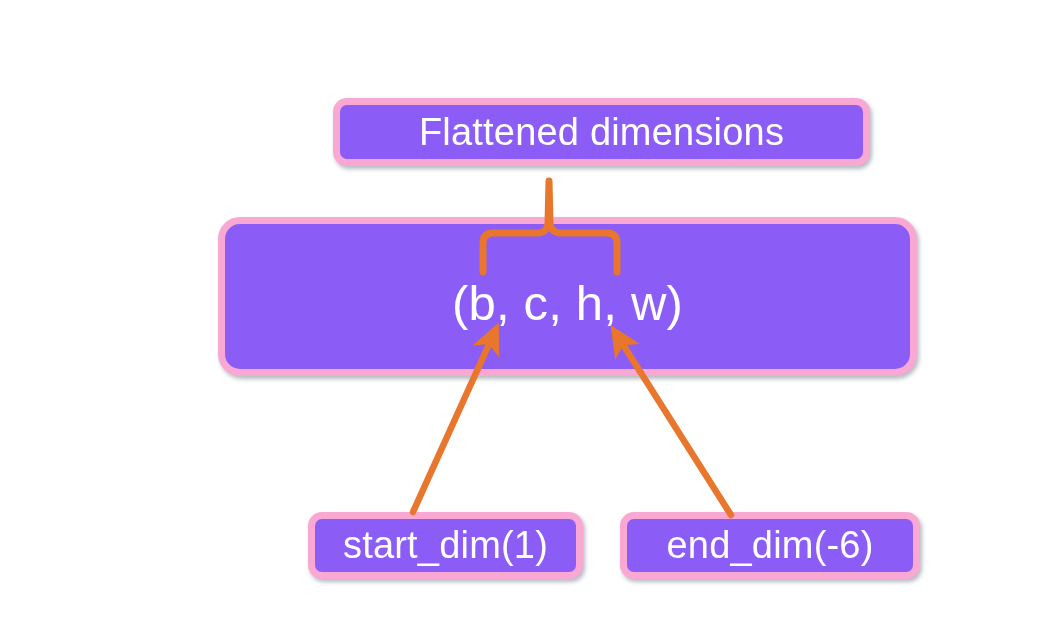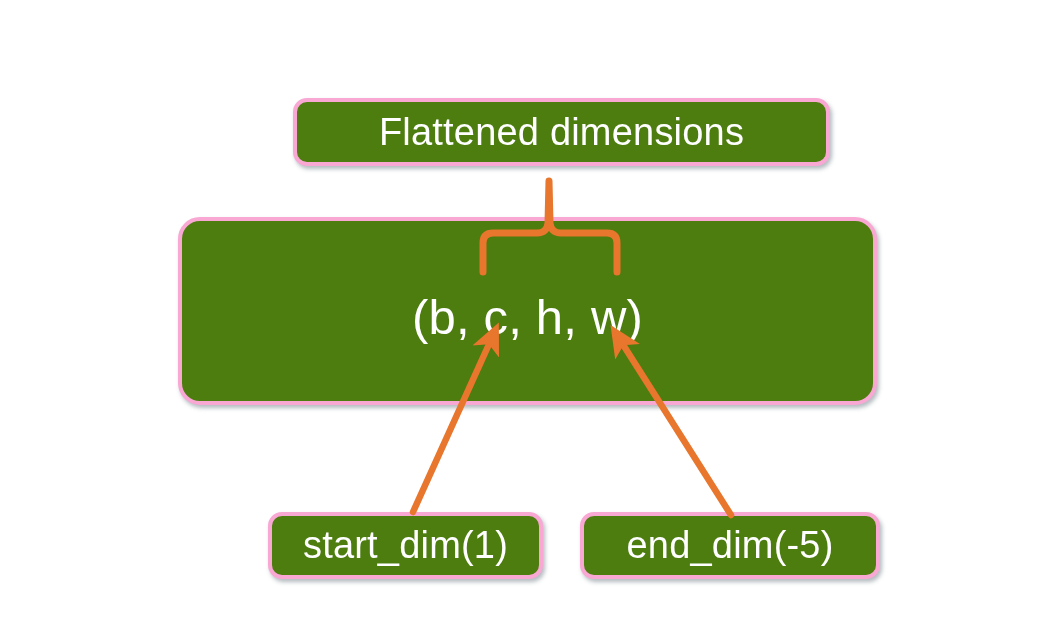--- a/index.html
+++ b/index.html
@@ -18,50 +18,51 @@
   #canvas {
     position: absolute;
     inset: 0;
     width: 1038px;
     height: 632px;
   }
 
   .node {
     position: absolute;
     box-sizing: border-box;
-    background: #4d7c0f;
-    border: 4px solid #f9a8d4;
+    background: #8b5cf6;
+    border: 7px solid #f9a8d4;
     border-radius: 16px;
     display: flex;
     align-items: center;
     justify-content: center;
     color: #ffffff;
     font-weight: 400;
     letter-spacing: 0.2px;
     white-space: nowrap;
     box-shadow: 2px 3px 4px rgba(40, 60, 75, 0.35);
     z-index: 2;
+    margin-left: 40px;
   }
 
   
   #node-flattened {
     left: 293px;
     top: 98px;
     width: 537px;
     height: 68px;
     font-size: 38px;
     border-radius: 14px;
   }
 
   
   #node-shape {
     left: 178px;
     top: 217px;
     width: 699px;
-    height: 188px;
+    height: 159px;
     font-size: 49px;
     border-radius: 22px;
   }
   #node-shape .label {
     position: relative;
     top: 6px;
   }
 
   
   #node-start-dim {
@@ -107,21 +108,21 @@
 
   <div class="node" id="node-shape">
     <span class="label">(b, c, h, w)</span>
   </div>
 
   <div class="node" id="node-start-dim">
     <span class="label">start_dim(1)</span>
   </div>
 
   <div class="node" id="node-end-dim">
-    <span class="label">end_dim(-5)</span>
+    <span class="label">end_dim(-6)</span>
   </div>
 
   <svg id="connectors" viewBox="0 0 1038 632">
     <defs>
       <marker id="arrowhead" markerWidth="5.2" markerHeight="5.2" refX="1.6" refY="2.6" orient="auto" markerUnits="strokeWidth">
         <path d="M0,0.35 L4.9,2.6 L0,4.85 L1.2,2.6 Z" fill="#e8762c"></path>
       </marker>
     </defs>
 
     <path d="M 483,272

